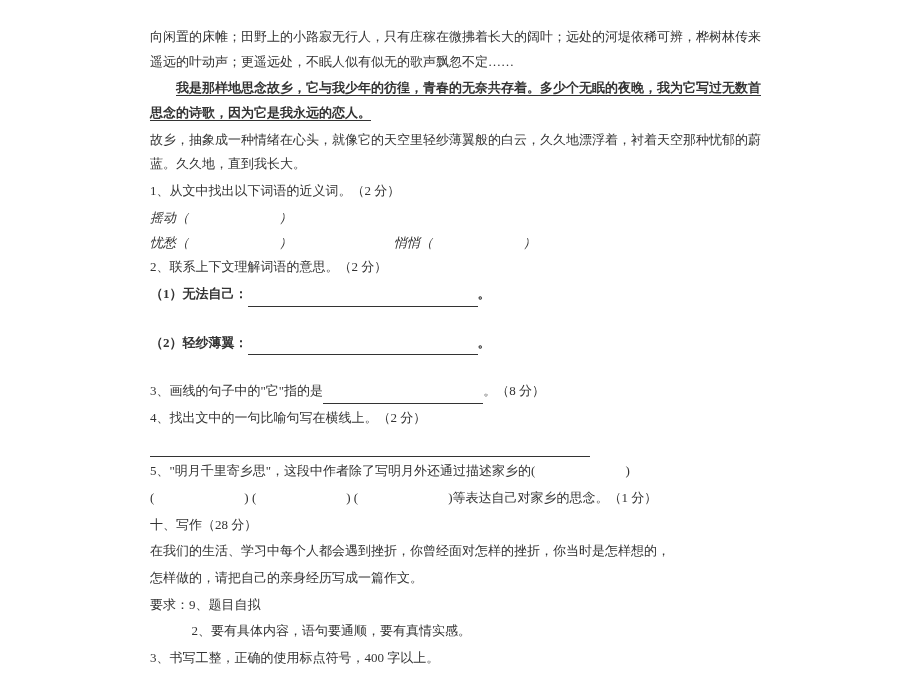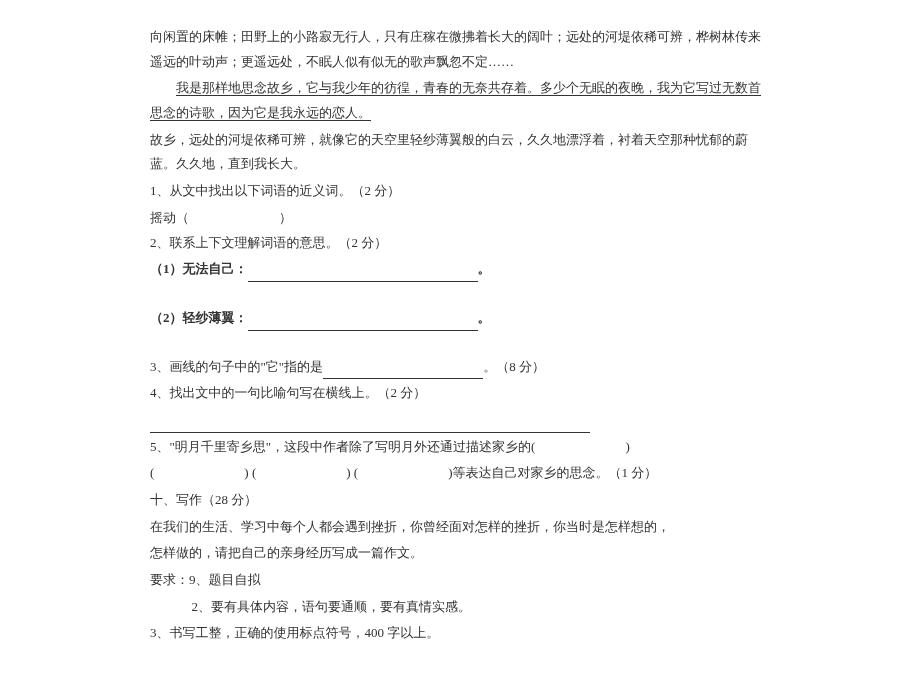--- a/index.html
+++ b/index.html
@@ -17,20 +17,21 @@
       padding: 25px 150px 25px 150px;
       line-height: 1.9;
     }
     .para {
       margin-bottom: 2px;
     }
     .underline-block {
       text-decoration: underline;
       text-underline-offset: 3px;
       text-indent: 2em;
+      font-weight: bold;
     }
     .indent {
       text-indent: 0;
     }
     .blank-long {
       display: inline-block;
       min-width: 230px;
       border-bottom: 1px solid #333;
       vertical-align: bottom;
       height: 1em;
@@ -50,20 +51,21 @@
       vertical-align: bottom;
       height: 1em;
     }
     .answer-gap {
       margin-bottom: 24px;
       font-weight: bold;
     }
     .fill-row {
       display: flex;
       gap: 102px;
+      font-style: italic;
     }
     .fill-item {
       white-space: nowrap;
     }
     .paren {
       display: inline-block;
       min-width: 90px;
       text-align: center;
     }
     .small-gap {
@@ -73,29 +75,35 @@
       padding-left: 3.2em;
     }
   </style>
 </head>
 <body>
 
 <div class="para indent">向闲置的床帷；田野上的小路寂无行人，只有庄稼在微拂着长大的阔叶；远处的河堤依稀可辨，桦树林传来遥远的叶动声；更遥远处，不眠人似有似无的歌声飘忽不定……</div>
 
 <div class="para underline-block">我是那样地思念故乡，它与我少年的彷徨，青春的无奈共存着。多少个无眠的夜晚，我为它写过无数首思念的诗歌，因为它是我永远的恋人。</div>
 
-<div class="para indent">故乡，远处的河堤依稀可辨，就像它的天空里轻纱薄翼般的白云，久久地漂浮着，衬着天空那种忧郁的蔚蓝。久久地，直到我长大。</div>
+<div class="para indent">故乡，抽象成一种情绪在心头，就像它的天空里轻纱薄翼般的白云，久久地漂浮着，衬着天空那种忧郁的蔚蓝。久久地，直到我长大。</div>
 
 <div class="para">1、从文中找出以下词语的近义词。（2 分）</div>
 <div class="fill-row">
   <span class="fill-item">
     <span>摇动（</span><span class="paren"></span><span>）</span>
   </span>
 </div>
 <div class="fill-row">
+  <span class="fill-item">
+    <span>忧愁（</span><span class="paren"></span><span>）</span>
+  </span>
+  <span class="fill-item">
+    <span>悄悄（</span><span class="paren"></span><span>）</span>
+  </span>
 </div>
 
 <div class="para">2、联系上下文理解词语的意思。（2 分）</div>
 <div class="para answer-gap">
   <span>（1）无法自己：</span><span class="blank-long"></span><span>。</span>
 </div>
 <div class="para answer-gap">
   <span>（2）轻纱薄翼：</span><span class="blank-long"></span><span>。</span>
 </div>
 

